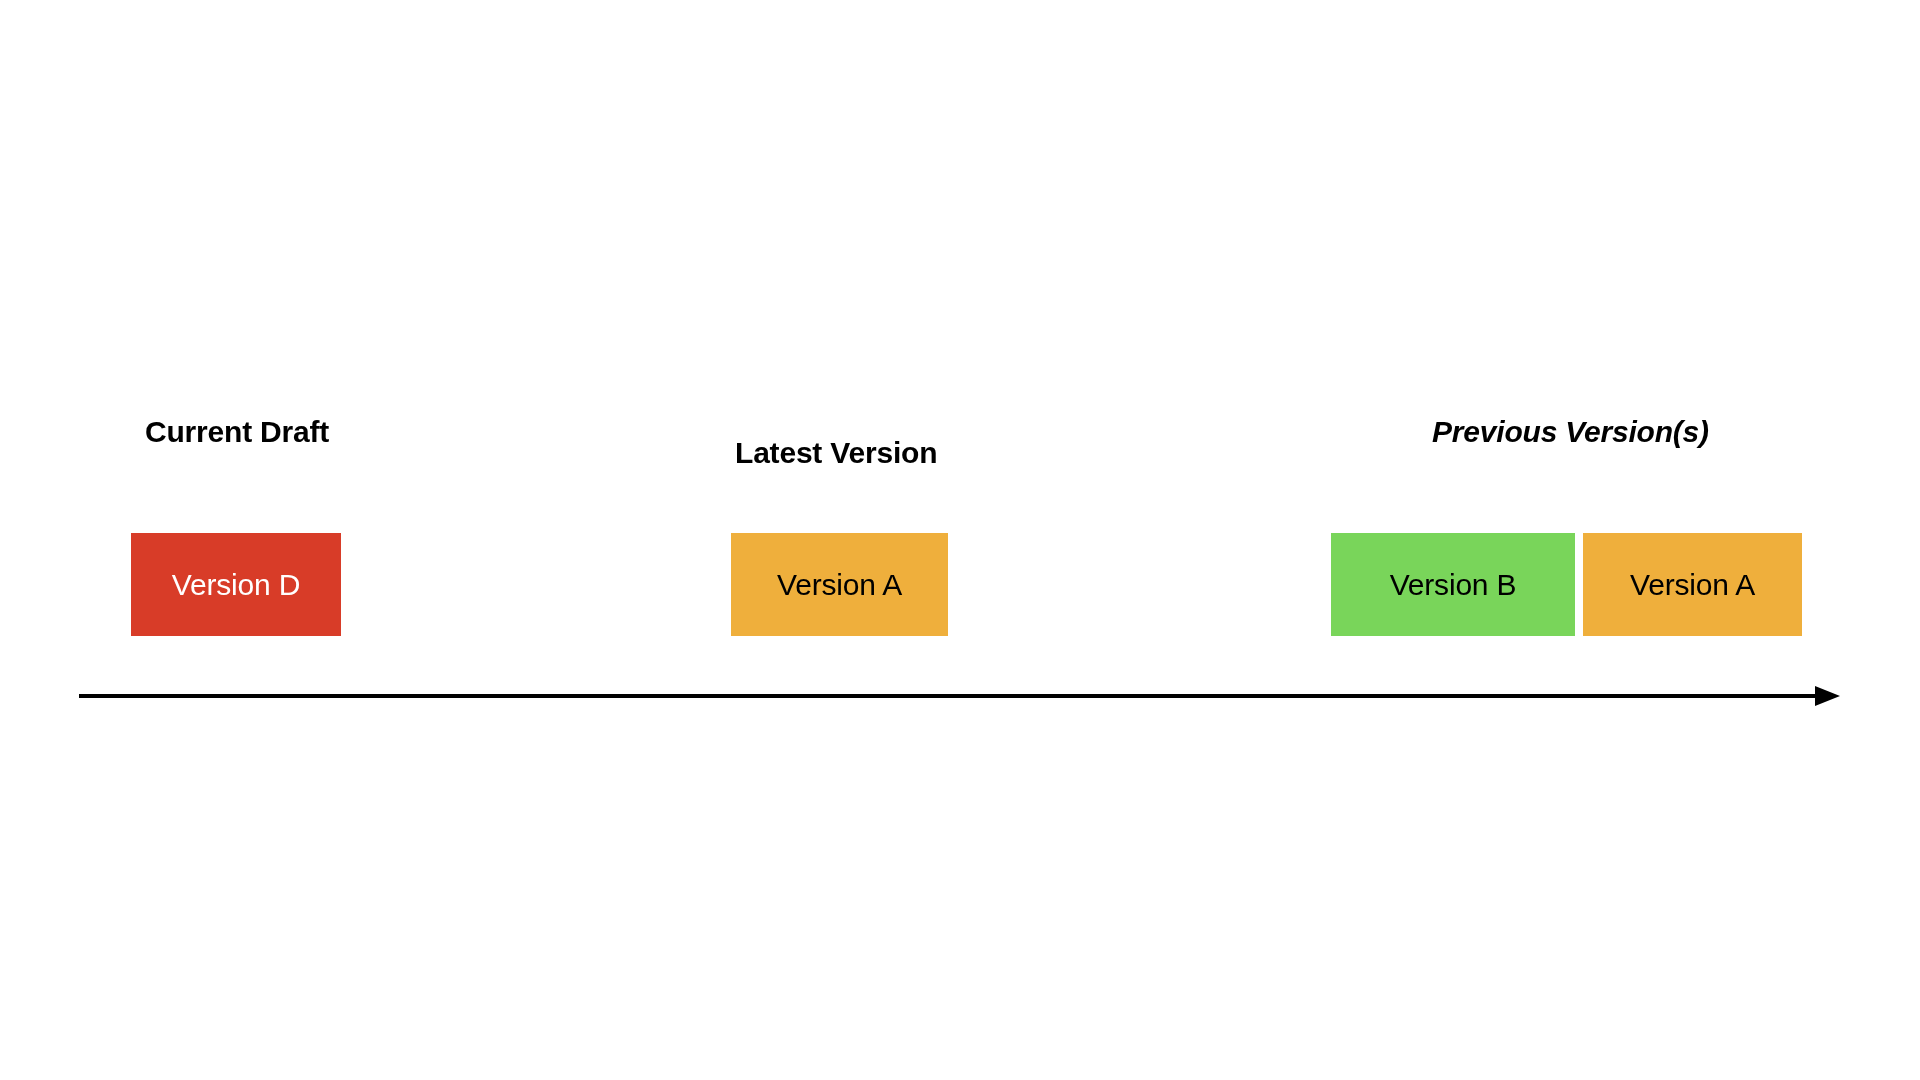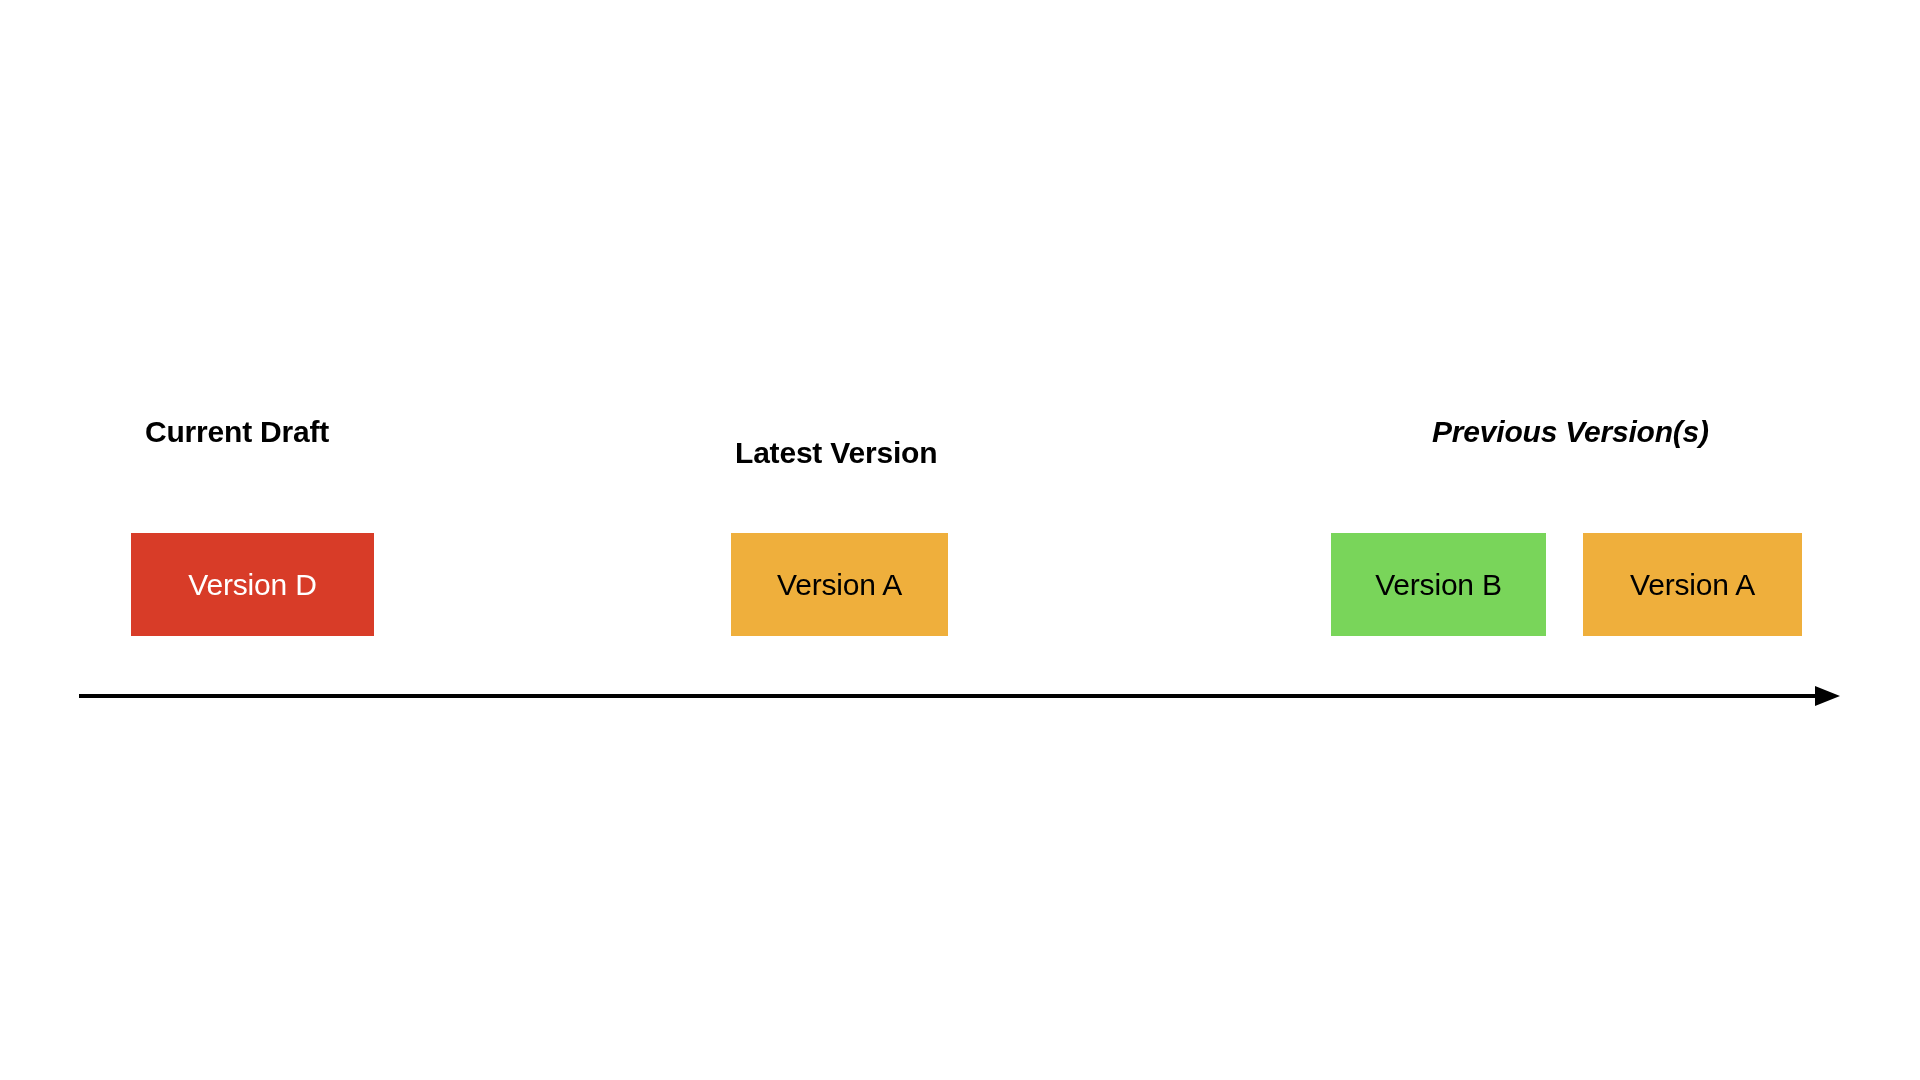--- a/index.html
+++ b/index.html
@@ -65,25 +65,25 @@
 <body>
 
 <div id="canvas">
 
   <div class="group-label" style="left:145px; top:417px;">Current Draft</div>
 
   <div class="group-label" style="left:735px; top:438px;">Latest Version</div>
 
   <div class="group-label" style="left:1432px; top:417px;font-style:italic;">Previous Version(s)</div>
 
-  <div class="version-box" style="left:131px; width:243px; background:#D83C28; color:#FFFFFF;">Version D</div>
+  <div class="version-box" style="left:131px; width:210px; background:#D83C28; color:#FFFFFF;">Version D</div>
 
   <div class="version-box" style="left:731px; width:217px; background:#EFAF3C; color:#000000;">Version A</div>
 
-  <div class="version-box" style="left:1331px; width:215px; background:#79D55A; color:#000000;">Version B</div>
+  <div class="version-box" style="left:1331px; width:244px; background:#79D55A; color:#000000;">Version B</div>
 
   <div class="version-box" style="left:1583px; width:219px; background:#EFAF3C; color:#000000;">Version A</div>
 
   <div id="timeline-axis">
     <svg width="1790" height="36" viewBox="0 0 1790 36" xmlns="http://www.w3.org/2000/svg">
       <line x1="0" y1="18" x2="1742" y2="18" stroke="#000000" stroke-width="4"></line>
       <polygon points="1736,8 1761,18 1736,28" fill="#000000"></polygon>
     </svg>
   </div>
 

